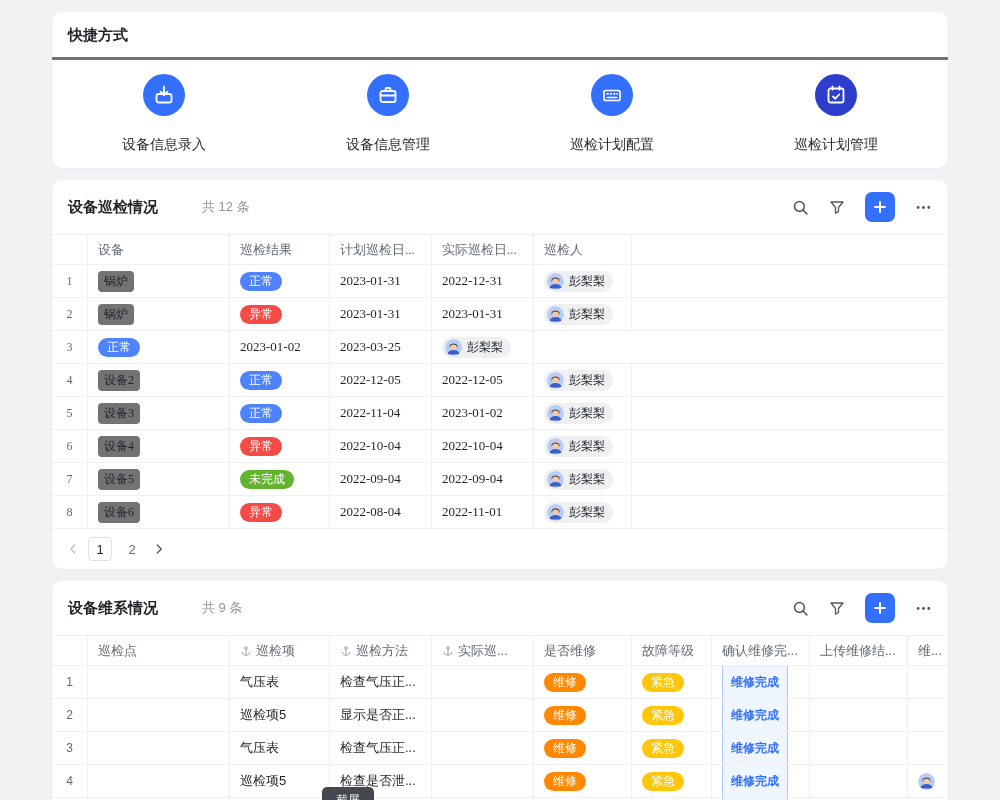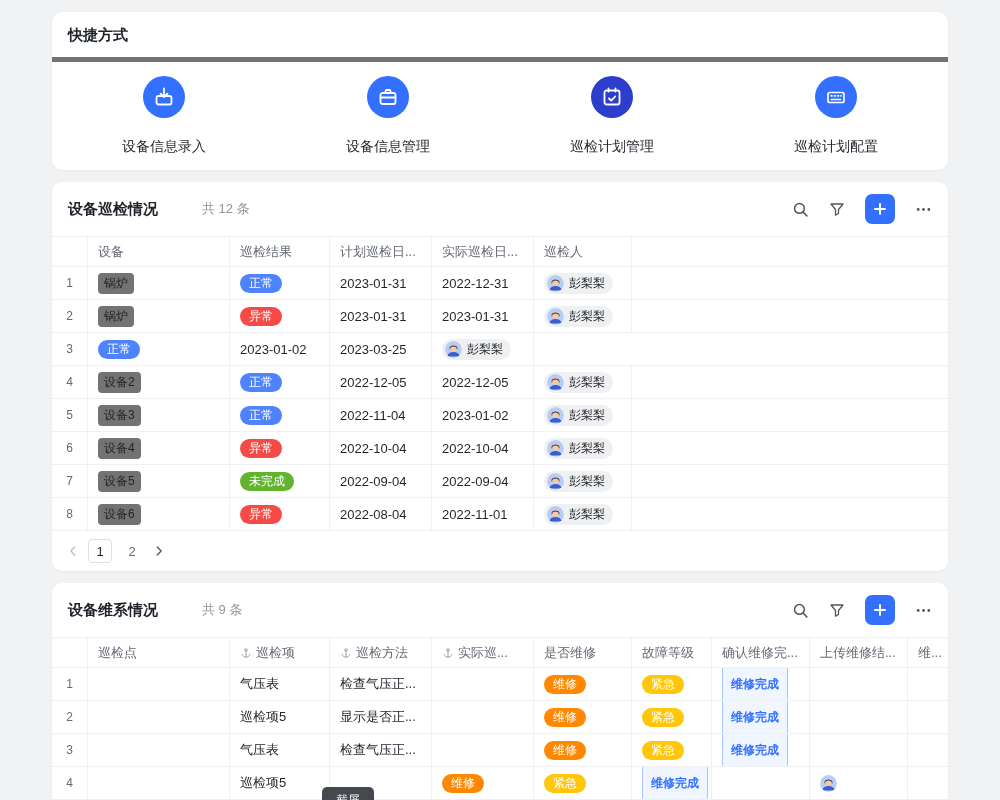--- a/index.html
+++ b/index.html
@@ -10,39 +10,39 @@
     color:#1f2329;
     position:relative;
   }
   .page { padding:12px 52px; display:flex; flex-direction:column; gap:12px; }
   .card {
     background:#fff; border-radius:10px; overflow:hidden;
     box-shadow:0 1px 3px rgba(31,35,41,.04);
   }
 
   
-  .sc-head { padding:14px 16px 12px; font-size:15px; font-weight:700; border-bottom:5px solid #737373; }
+  .sc-head { padding:14px 16px 12px; font-size:15px; font-weight:700; border-bottom:3px solid #737373; }
   .sc-row { display:grid; grid-template-columns:repeat(4,1fr); padding:14px 0; }
   .shortcut { display:flex; flex-direction:column; align-items:center; gap:20px; cursor:pointer; }
   .sc-icon { width:42px; height:42px; border-radius:50%; display:flex; align-items:center; justify-content:center; }
   .ic-blue { background:#3370ff; }
   .ic-indigo { background:#2e3ecc; }
   .sc-label { font-size:14px; color:#1f2329; }
 
   
   .card-head { display:flex; align-items:center; height:54px; padding:0 16px;gap:36px; }
   .card-title { font-size:15px; font-weight:700; }
   .card-count { font-size:13px; color:#8f959e; margin-left:8px; }
   .toolbar { margin-left:auto; display:flex; align-items:center; gap:20px; }
   .icon-btn { background:none; border:none; cursor:pointer; display:flex; align-items:center; justify-content:center; padding:0; }
   .add-btn { width:30px; height:30px; border-radius:7px; background:#3370ff; border:none; cursor:pointer; display:flex; align-items:center; justify-content:center; }
 
   .tbl { font-size:13px; }
   .tr { display:grid; border-bottom:1px solid #eff0f1; align-items:stretch; }
-  .t1 .tr { grid-template-columns:36px 142px 100px 102px 102px 98px 1fr; }
+  .t1 .tr { grid-template-columns:36px 142px 100px 102px 102px 98px 1fr;font-family:Liberation Serif, serif; }
   .t2 .tr { grid-template-columns:36px 142px 100px 102px 102px 98px 80px 98px 98px 80px; width:936px; }
   .thead { height:31px; border-top:1px solid #eff0f1; }
   .trow { height:33px; }
   .td,.th {
     display:flex; align-items:center; padding:0 10px;
     border-right:1px solid #eff0f1; overflow:hidden; white-space:nowrap;
   }
   .th { color:#646a73; font-weight:400; gap:4px; }
   .numc { justify-content:center; color:#646a73; font-size:12px; padding:0; }
   .fill { border-right:none; }
@@ -105,37 +105,37 @@
         <span class="sc-icon ic-blue">
           <svg width="24" height="24" viewBox="0 0 24 24" fill="none" stroke="#fff" stroke-width="1.8" stroke-linecap="round" stroke-linejoin="round">
             <rect x="4.5" y="8" width="15" height="11" rx="2"></rect>
             <path d="M9.5 8V6.2A1.2 1.2 0 0 1 10.7 5h2.6a1.2 1.2 0 0 1 1.2 1.2V8M4.5 12.5h15"></path>
           </svg>
         </span>
         <span class="sc-label">设备信息管理</span>
       </div>
 
       <div class="shortcut">
+        <span class="sc-icon ic-blue">
+          <svg width="24" height="24" viewBox="0 0 24 24" fill="none" stroke="#fff" stroke-width="1.7" stroke-linecap="round" stroke-linejoin="round">
+            <rect x="4" y="7.5" width="16" height="10" rx="1.8"></rect>
+            <path d="M7.2 10.8h.8M10.5 10.8h.8M13.8 10.8h.8M17 10.8h.1M7.5 14.5h9"></path>
+          </svg>
+        </span>
+        <span class="sc-label">巡检计划配置</span>
+      </div>
+
+      <div class="shortcut">
         <span class="sc-icon ic-indigo">
           <svg width="24" height="24" viewBox="0 0 24 24" fill="none" stroke="#fff" stroke-width="1.8" stroke-linecap="round" stroke-linejoin="round">
             <rect x="4.5" y="5.5" width="15" height="14" rx="2"></rect>
             <path d="M8.5 3.5v3M15.5 3.5v3M9 13.5l2.2 2.2 4-4.2"></path>
           </svg>
         </span>
         <span class="sc-label">巡检计划管理</span>
-      </div>
-
-      <div class="shortcut">
-        <span class="sc-icon ic-blue">
-          <svg width="24" height="24" viewBox="0 0 24 24" fill="none" stroke="#fff" stroke-width="1.7" stroke-linecap="round" stroke-linejoin="round">
-            <rect x="4" y="7.5" width="16" height="10" rx="1.8"></rect>
-            <path d="M7.2 10.8h.8M10.5 10.8h.8M13.8 10.8h.8M17 10.8h.1M7.5 14.5h9"></path>
-          </svg>
-        </span>
-        <span class="sc-label">巡检计划配置</span>
       </div>
 
     </div>
   </section>
 
   <section class="card">
     <div class="card-head">
       <span class="card-title">设备巡检情况</span>
       <span class="card-count">共 12 条</span>
       <div class="toolbar">
@@ -475,20 +475,21 @@
             <button class="btn-done">维修完成</button>
           </div>
         <div class="td"></div>
         <div class="td"></div>
       </div>
 
       <div class="tr trow">
         <div class="td numc">4</div>
         <div class="td"></div>
         <div class="td">巡检项5</div>
+        <div class="td">检查是否泄...</div>
         <div class="td"></div>
         <div class="td">
             <span class="pill pill-repair">维修</span>
           </div>
         <div class="td">
             <span class="pill pill-urgent">紧急</span>
           </div>
         <div class="td">
             <button class="btn-done">维修完成</button>
           </div>

